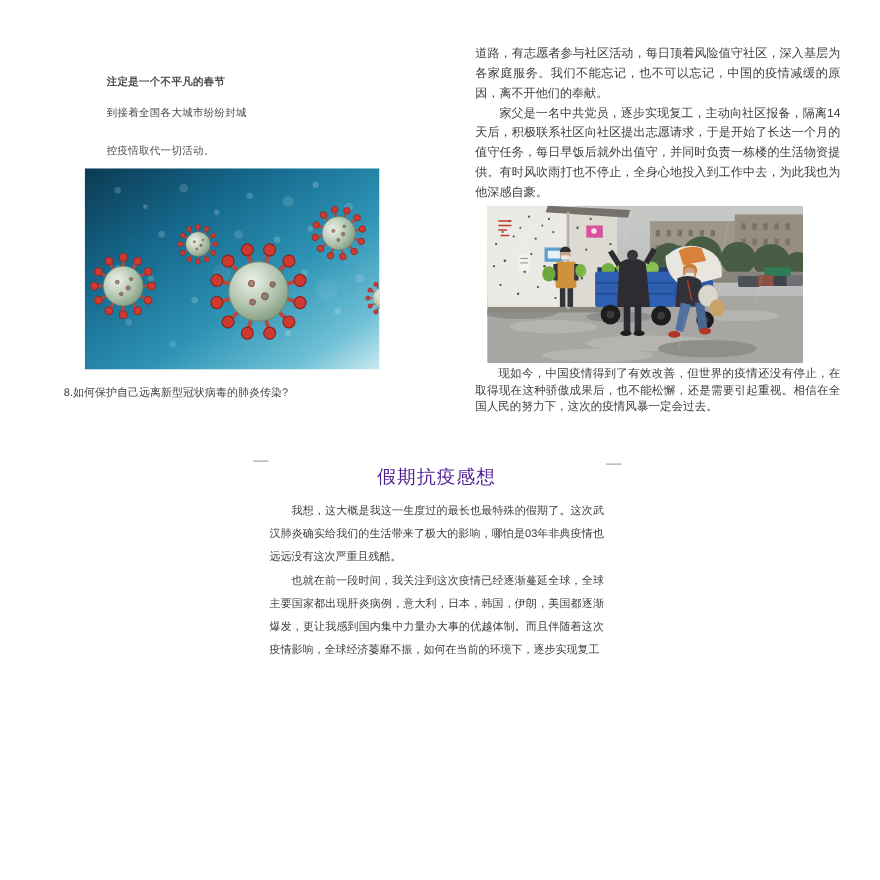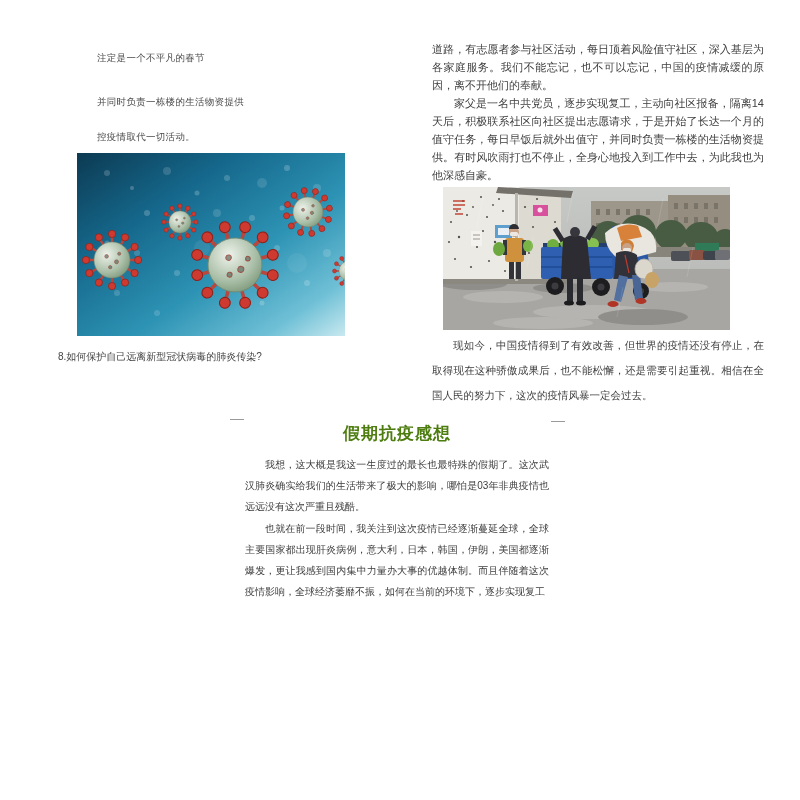--- a/index.html
+++ b/index.html
@@ -2,47 +2,47 @@
 <html><head>
 <meta charset="utf-8">
 <style>
   html,body{margin:0;padding:0;background:#ffffff;}
   .page{
     position:relative;width:800px;height:800px;background:#ffffff;overflow:hidden;
     font-family:"Liberation Sans","DejaVu Sans",sans-serif;color:#3e3e3e;
   }
   
   .lline{position:absolute;left:97px;margin:0;font-size:9.5px;color:#4a4a4a;letter-spacing:.3px;white-space:nowrap;}
-  .lline1{top:52px;}
+  .lline1{top:68px;font-weight:bold;}
   .lline2{top:96px;}
   .lline3{top:131px;}
   .virus-img{position:absolute;left:77px;top:153px;width:268px;height:183px;display:block;}
   .lcaption{position:absolute;left:58px;top:350px;margin:0;font-size:10px;color:#444;white-space:nowrap;}
   
   .col-right{position:absolute;left:432px;top:40px;width:332px;}
   .rp{margin:0;font-size:11px;line-height:18px;text-align:justify;color:#3e3e3e;}
-  .rp3{margin:0;font-size:10.5px;line-height:25px;text-align:justify;color:#3e3e3e;}
+  .rp3{margin:0;font-size:10.5px;line-height:15px;text-align:justify;color:#3e3e3e;}
   .indent{text-indent:2em;}
   .photo-img{display:block;width:287px;height:143px;margin:3px 0 3px 11px;}
   
   .dash{position:absolute;font-size:14px;color:#9a9a9a;line-height:10px;}
   .dash-l{left:230px;top:413px;}
   .dash-r{left:551px;top:415px;}
   
   .essay{position:absolute;left:245px;top:422px;width:304px;}
-  .essay-title{margin:0 0 9px 0;font-size:17px;font-weight:bold;text-align:center;color:#4d7c0f;letter-spacing:1px;}
+  .essay-title{margin:0 0 9px 0;font-size:17px;font-weight:normal;text-align:center;color:#4c1d95;letter-spacing:1px;}
   .ep{margin:0 0 1px 0;font-size:10px;line-height:21px;text-align:justify;color:#3d3d3d;}
 </style>
 </head>
 <body>
 
 <div class="page">
 
   <p class="lline lline1">注定是一个不平凡的春节</p>
-  <p class="lline lline2">并同时负责一栋楼的生活物资提供</p>
+  <p class="lline lline2">到接着全国各大城市纷纷封城</p>
   <p class="lline lline3">控疫情取代一切活动。</p>
 
   <svg class="virus-img" viewBox="0 0 268 183" xmlns="http://www.w3.org/2000/svg" xmlns:xlink="http://www.w3.org/1999/xlink">
     <defs>
       <linearGradient id="bgG" x1="0" y1="0" x2="1" y2="1">
         <stop offset="0" stop-color="#0c3a52"></stop>
         <stop offset="0.3" stop-color="#15688c"></stop>
         <stop offset="0.6" stop-color="#2d93b4"></stop>
         <stop offset="0.85" stop-color="#6fc0d6"></stop>
         <stop offset="1" stop-color="#c9e9f0"></stop>

